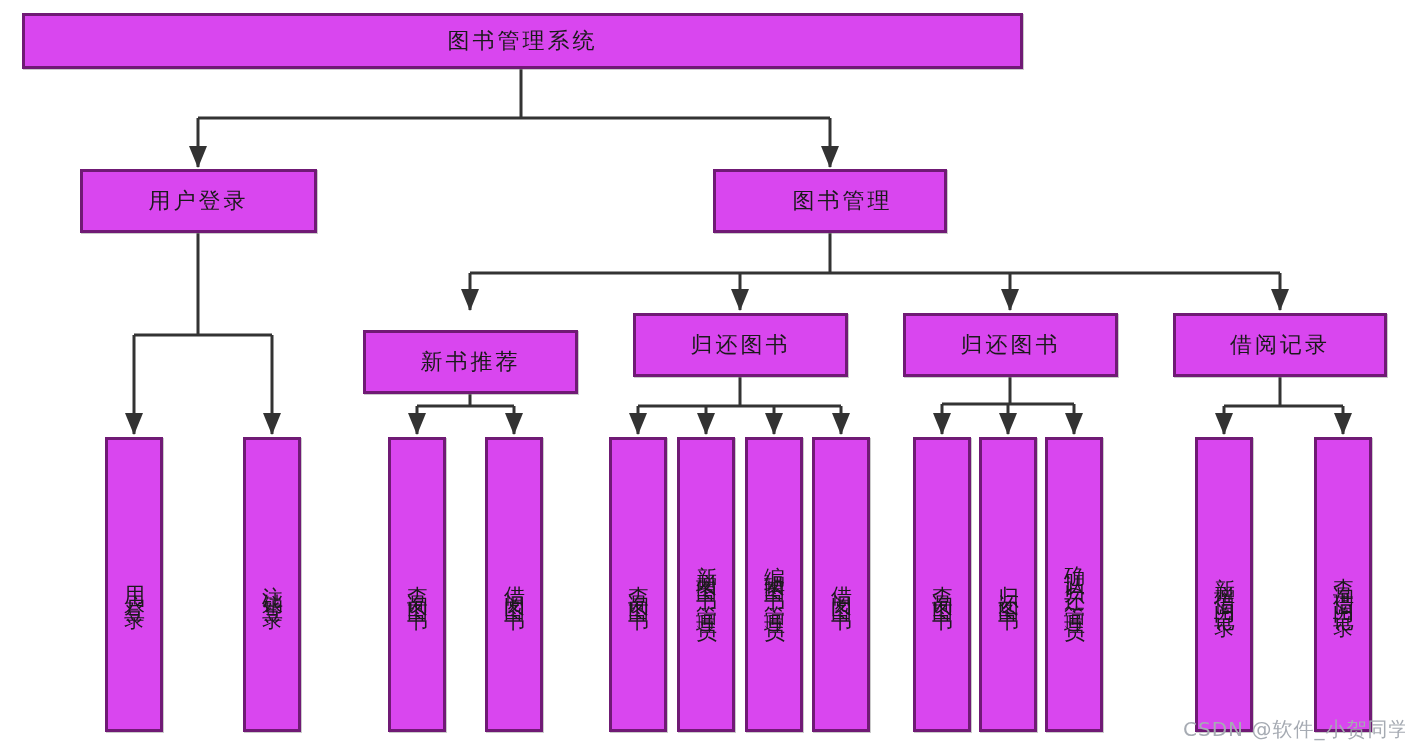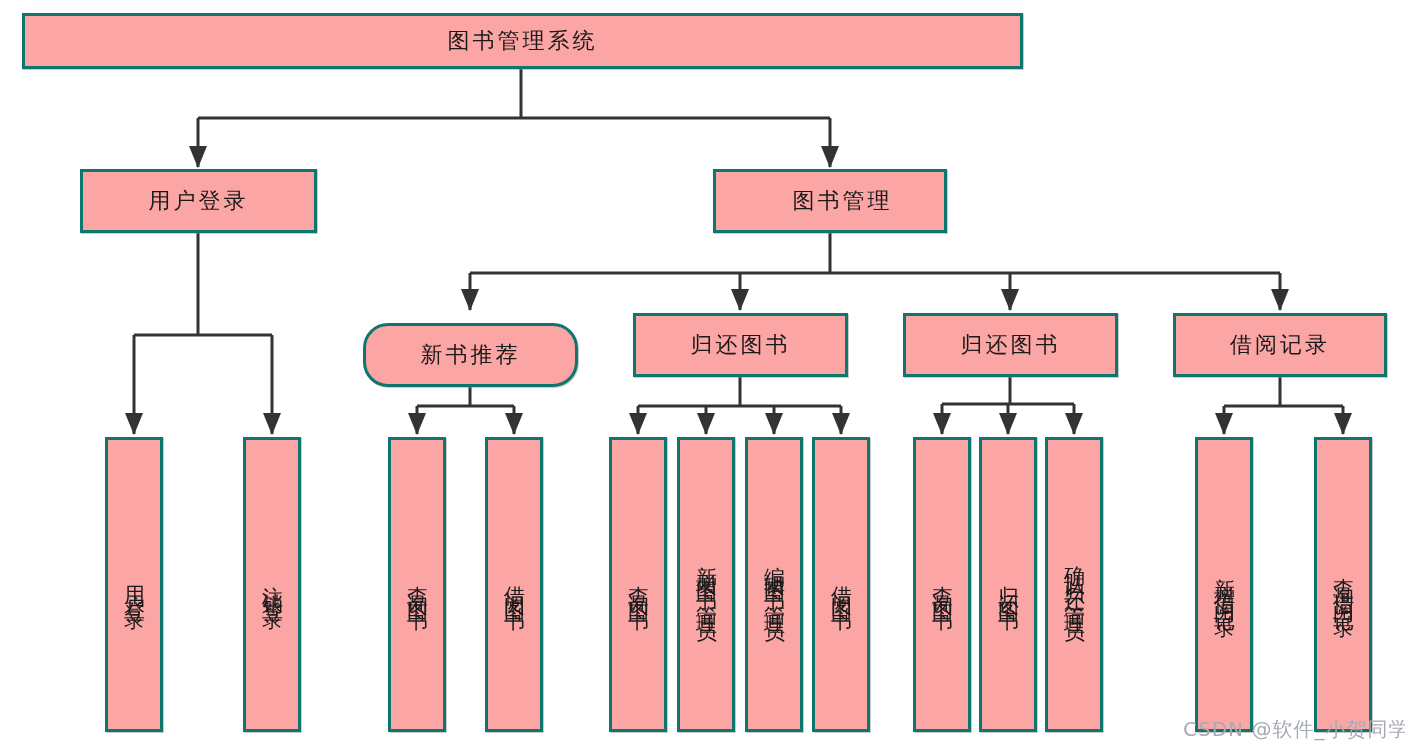--- a/index.html
+++ b/index.html
@@ -23,22 +23,22 @@
   }
   .wire {
     stroke: #333333;
     stroke-width: 3;
     fill: none;
   }
   .box {
     position: absolute;
     z-index: 2;
     box-sizing: border-box;
-    background: #fca5a5;
-    border: 3px solid #0f766e;
+    background: #d946ef;
+    border: 3px solid #701a75;
     box-shadow: 1px 1px 0 rgba(140,140,140,0.45);
     display: flex;
     align-items: center;
     justify-content: center;
     color: #1a1a1a;
     white-space: nowrap;
   }
   .box.h {
     font-size: 22px;
     letter-spacing: 3px;
@@ -104,21 +104,21 @@
     <path class="wire" d="M1280,377 L1280,406 M1224,406 L1343,406"></path>
     <line class="wire" x1="1224" y1="406" x2="1224" y2="434" marker-end="url(#ah)"></line>
     <line class="wire" x1="1343" y1="406" x2="1343" y2="434" marker-end="url(#ah)"></line>
   </svg>
 
   <div class="box h" style="left:22px; top:13px; width:1001px; height:56px;">图书管理系统</div>
 
   <div class="box h" style="left:80px; top:169px; width:237px; height:64px;">用户登录</div>
   <div class="box h" style="left:713px; top:169px; width:234px; height:64px;padding-left:25px;">图书管理</div>
 
-  <div class="box h" style="left:363px; top:323px; width:215px; height:64px;border-radius:25px;">新书推荐</div>
+  <div class="box h" style="left:363px; top:330px; width:215px; height:64px;">新书推荐</div>
   <div class="box h" style="left:633px; top:313px; width:215px; height:64px;">归还图书</div>
   <div class="box h" style="left:903px; top:313px; width:215px; height:64px;">归还图书</div>
   <div class="box h" style="left:1173px; top:313px; width:214px; height:64px;">借阅记录</div>
 
   <div class="box v" style="left:105px; top:437px; width:58px; height:295px;">用户登录</div>
   <div class="box v" style="left:243px; top:437px; width:58px; height:295px;">注销登录</div>
 
   <div class="box v" style="left:388px; top:437px; width:58px; height:295px;">查询图书</div>
   <div class="box v" style="left:485px; top:437px; width:58px; height:295px;">借阅图书</div>
 

